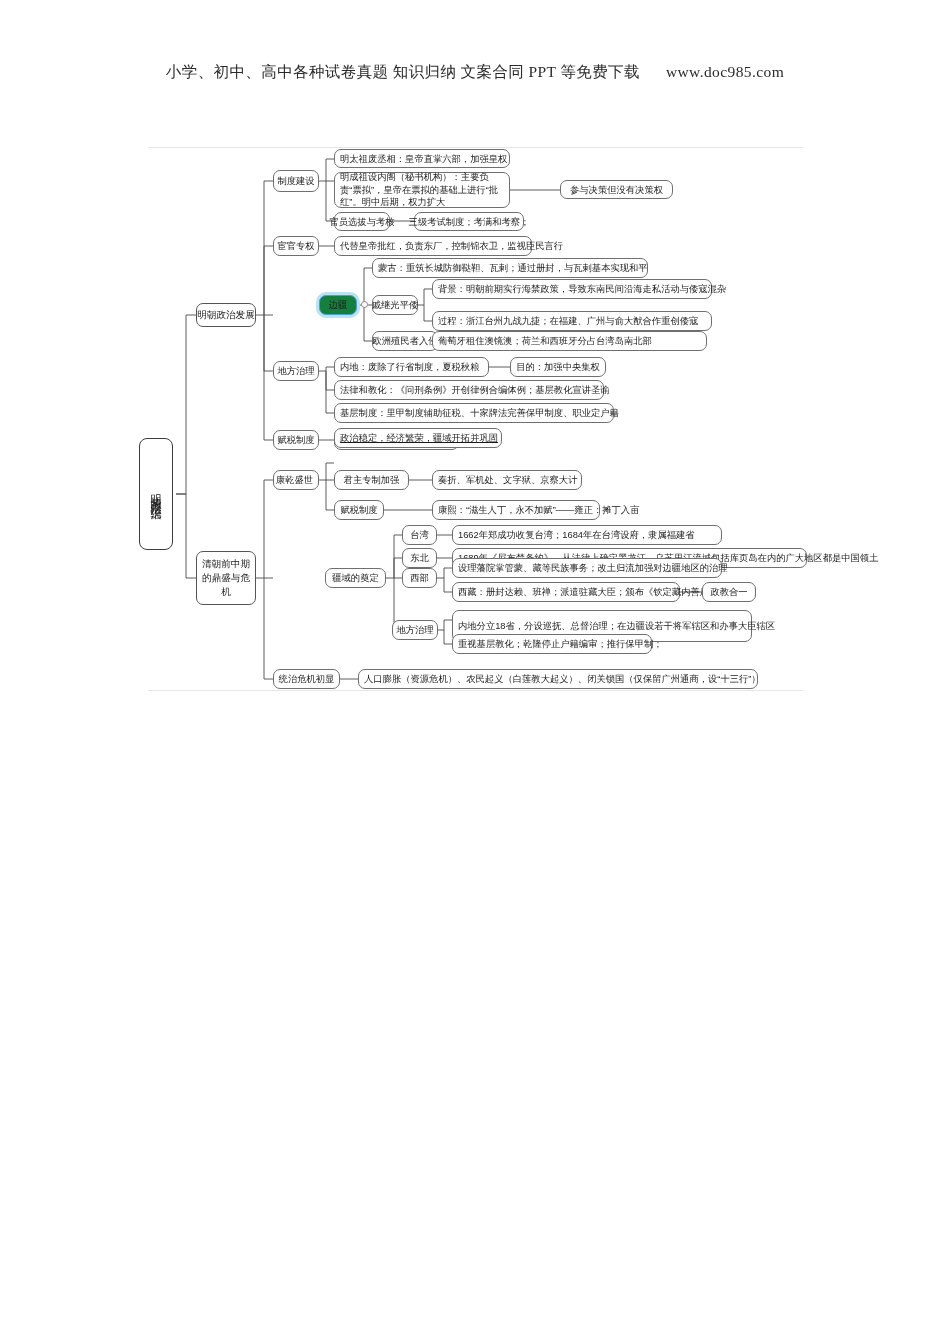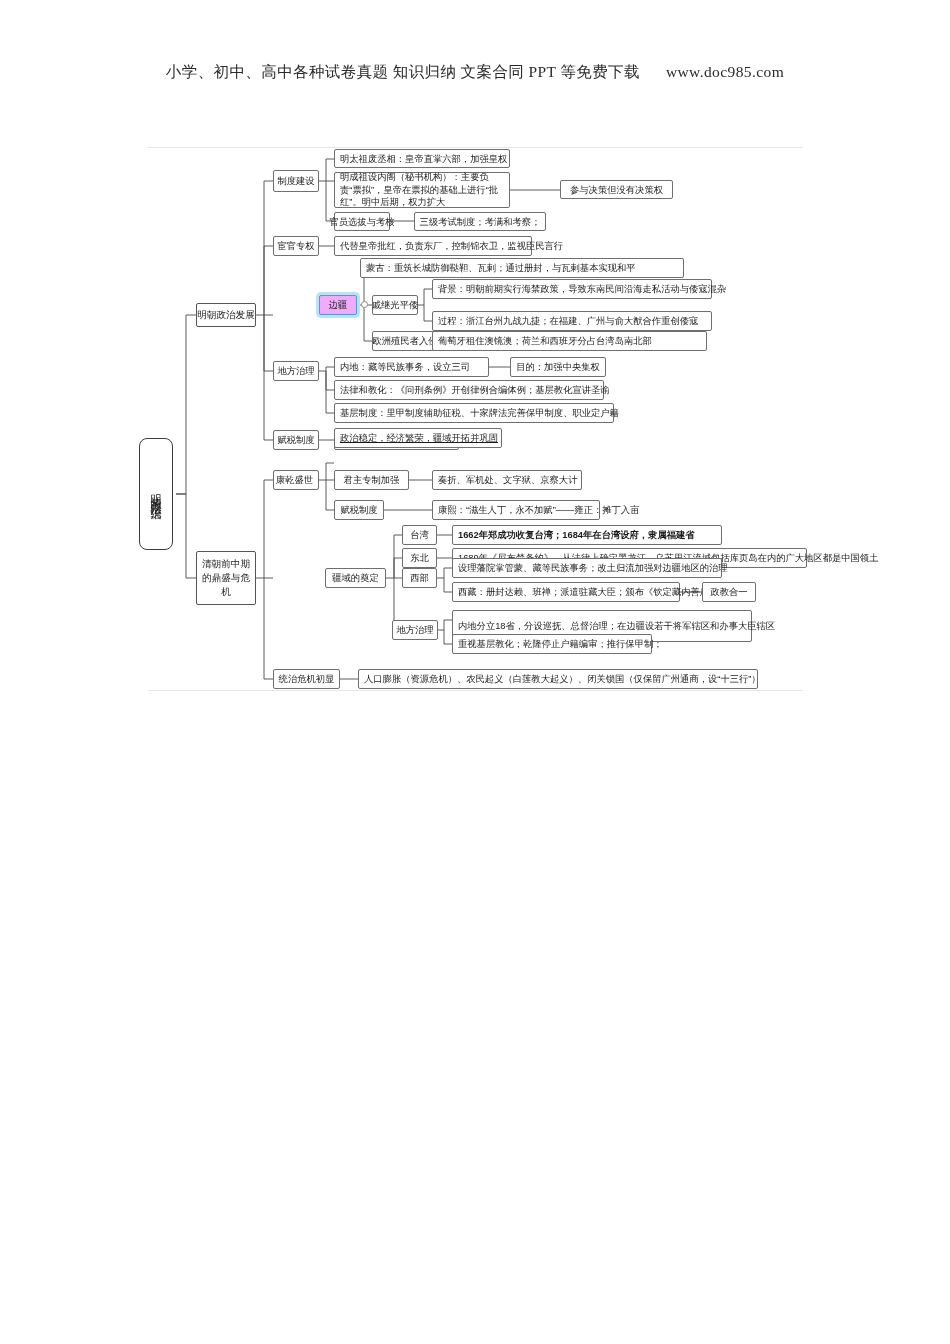--- a/index.html
+++ b/index.html
@@ -51,21 +51,21 @@
     position: absolute;
     height: 1px;
     background: #e6e6e6;
   }
 
   .node {
     position: absolute;
     box-sizing: border-box;
     background: #ffffff;
     border: 1px solid #6f6f6f;
-    border-radius: 2px;
+    border-radius: 7px;
     color: #1b1b1b;
     font-size: 9.3px;
     line-height: 12px;
     padding: 3px 5px;
     white-space: nowrap;
     display: flex;
     align-items: center;
     justify-content: center;
     font-family: "Liberation Sans", "DejaVu Sans", sans-serif;
   }
@@ -100,21 +100,21 @@
     white-space: normal;
     line-height: 14px;
     text-align: center;
     justify-content: center;
   }
 
   
   .node.selected {
     border-color: #4b9fd5;
     box-shadow: 0 0 0 3px #b9e2f5;
-    background: #f0abfc;
+    background: #15803d;
   }
 
   .collapse-handle {
     position: absolute;
     width: 7px;
     height: 7px;
     border-radius: 50%;
     background: #ffffff;
     border: 1px solid #8a8a8a;
     box-sizing: border-box;
@@ -220,37 +220,37 @@
   </div>
   <div class="node wrap" style="left:334px; top:172px; width:176px; height:36px;">
     <span>明成祖设内阁（秘书机构）：主要负责“票拟”，皇帝在票拟的基础上进行“批红”。明中后期，权力扩大</span>
   </div>
   <div class="node" style="left:560px; top:180px; width:113px; height:19px;">
     <span>参与决策但没有决策权</span>
   </div>
   <div class="node" style="left:334px; top:212px; width:56px; height:19px;">
     <span>官员选拔与考核</span>
   </div>
-  <div class="node" style="left:414px; top:212px; width:132px; height:19px;">
+  <div class="node" style="left:414px; top:212px; width:110px; height:19px;">
     <span>三级考试制度；考满和考察；</span>
   </div>
 
   <div class="node" style="left:273px; top:236px; width:46px; height:20px;">
     <span>宦官专权</span>
   </div>
   <div class="node left-align" style="left:334px; top:236px; width:198px; height:20px;">
     <span>代替皇帝批红，负责东厂，控制锦衣卫，监视臣民言行</span>
   </div>
 
   <div class="node selected" style="left:319px; top:295px; width:38px; height:20px;">
     <span>边疆</span>
   </div>
   <div class="collapse-handle" style="left:361px; top:301px;"></div>
 
-  <div class="node left-align" style="left:360px; top:258px; width:324px; height:20px;">
+  <div class="node left-align" style="left:372px; top:258px; width:276px; height:20px;">
     <span>蒙古：重筑长城防御鞑靼、瓦剌；通过册封，与瓦剌基本实现和平</span>
   </div>
   <div class="node" style="left:372px; top:295px; width:46px; height:20px;">
     <span>戚继光平倭</span>
   </div>
   <div class="node left-align" style="left:432px; top:279px; width:280px; height:20px;">
     <span>背景：明朝前期实行海禁政策，导致东南民间沿海走私活动与倭寇混杂</span>
   </div>
   <div class="node left-align" style="left:432px; top:311px; width:280px; height:20px;">
     <span>过程：浙江台州九战九捷；在福建、广州与俞大猷合作重创倭寇</span>
@@ -259,21 +259,21 @@
     <span>欧洲殖民者入侵</span>
   </div>
   <div class="node left-align" style="left:432px; top:331px; width:275px; height:20px;">
     <span>葡萄牙租住澳镜澳；荷兰和西班牙分占台湾岛南北部</span>
   </div>
 
   <div class="node" style="left:273px; top:361px; width:46px; height:20px;">
     <span>地方治理</span>
   </div>
   <div class="node left-align" style="left:334px; top:357px; width:155px; height:20px;">
-    <span>内地：藏等民族事务，设立三司</span>
+    <span>内地：废除了行省制度，夏税秋粮</span>
   </div>
   <div class="node" style="left:510px; top:357px; width:96px; height:20px;">
     <span>目的：加强中央集权</span>
   </div>
   <div class="node left-align" style="left:334px; top:403px; width:280px; height:20px;">
     <span>基层制度：里甲制度辅助征税、十家牌法完善保甲制度、职业定户籍</span>
   </div>
   <div class="node left-align" style="left:334px; top:380px; width:270px; height:20px;">
     <span>法律和教化：《问刑条例》开创律例合编体例；基层教化宣讲圣谕</span>
   </div>
@@ -307,21 +307,21 @@
   <div class="node left-align" style="left:432px; top:500px; width:168px; height:20px;">
     <span>康熙：“滋生人丁，永不加赋”——雍正：摊丁入亩</span>
   </div>
 
   <div class="node" style="left:325px; top:568px; width:61px; height:20px;">
     <span>疆域的奠定</span>
   </div>
   <div class="node" style="left:402px; top:525px; width:35px; height:20px;">
     <span>台湾</span>
   </div>
-  <div class="node left-align" style="left:452px; top:525px; width:270px; height:20px;font-weight:bold;">
+  <div class="node left-align" style="left:452px; top:525px; width:270px; height:20px;">
     <span>1662年郑成功收复台湾；1684年在台湾设府，隶属福建省</span>
   </div>
   <div class="node" style="left:402px; top:548px; width:35px; height:20px;">
     <span>东北</span>
   </div>
   <div class="node left-align" style="left:452px; top:548px; width:355px; height:20px;">
     <span>1689年《尼布楚条约》，从法律上确定黑龙江、乌苏里江流域包括库页岛在内的广大地区都是中国领土</span>
   </div>
   <div class="node" style="left:402px; top:568px; width:35px; height:20px;">
     <span>西部</span>

